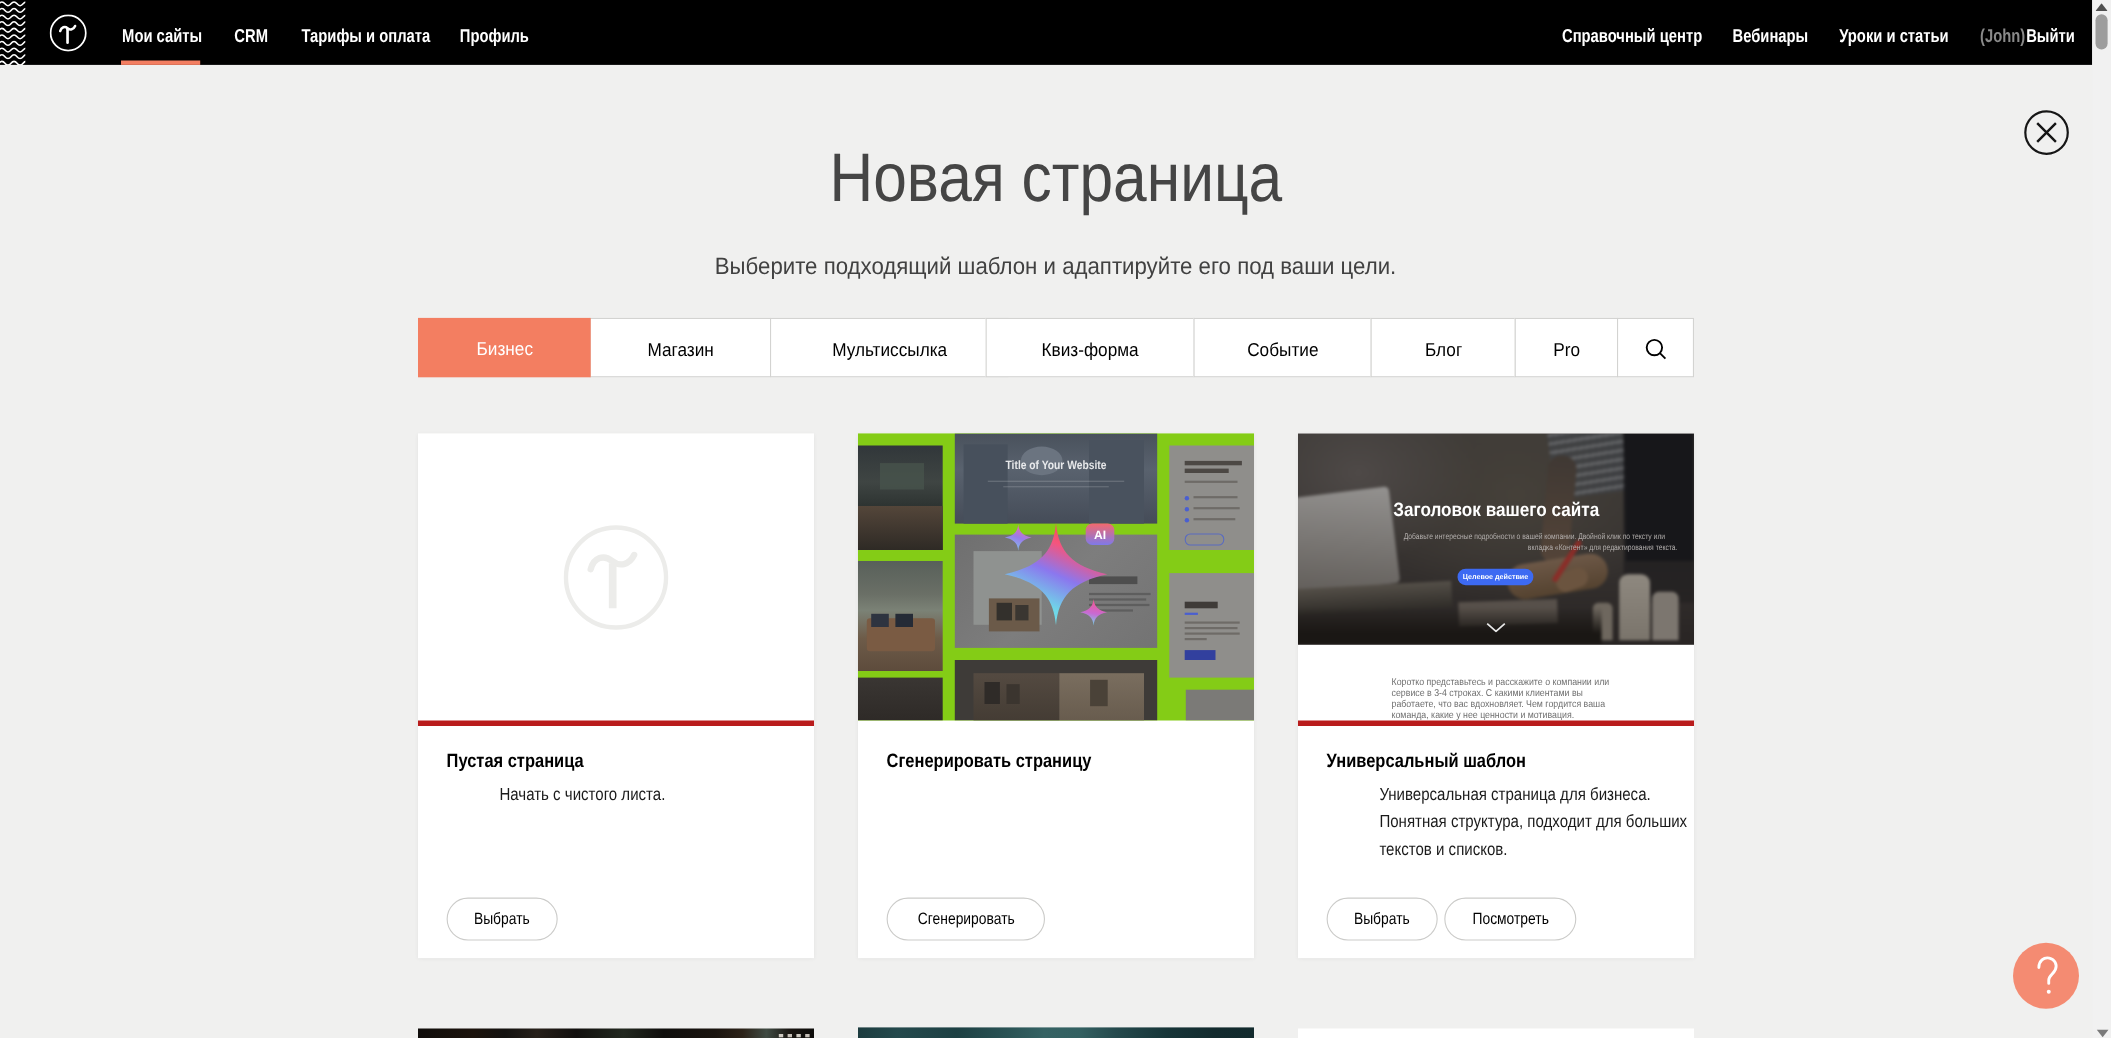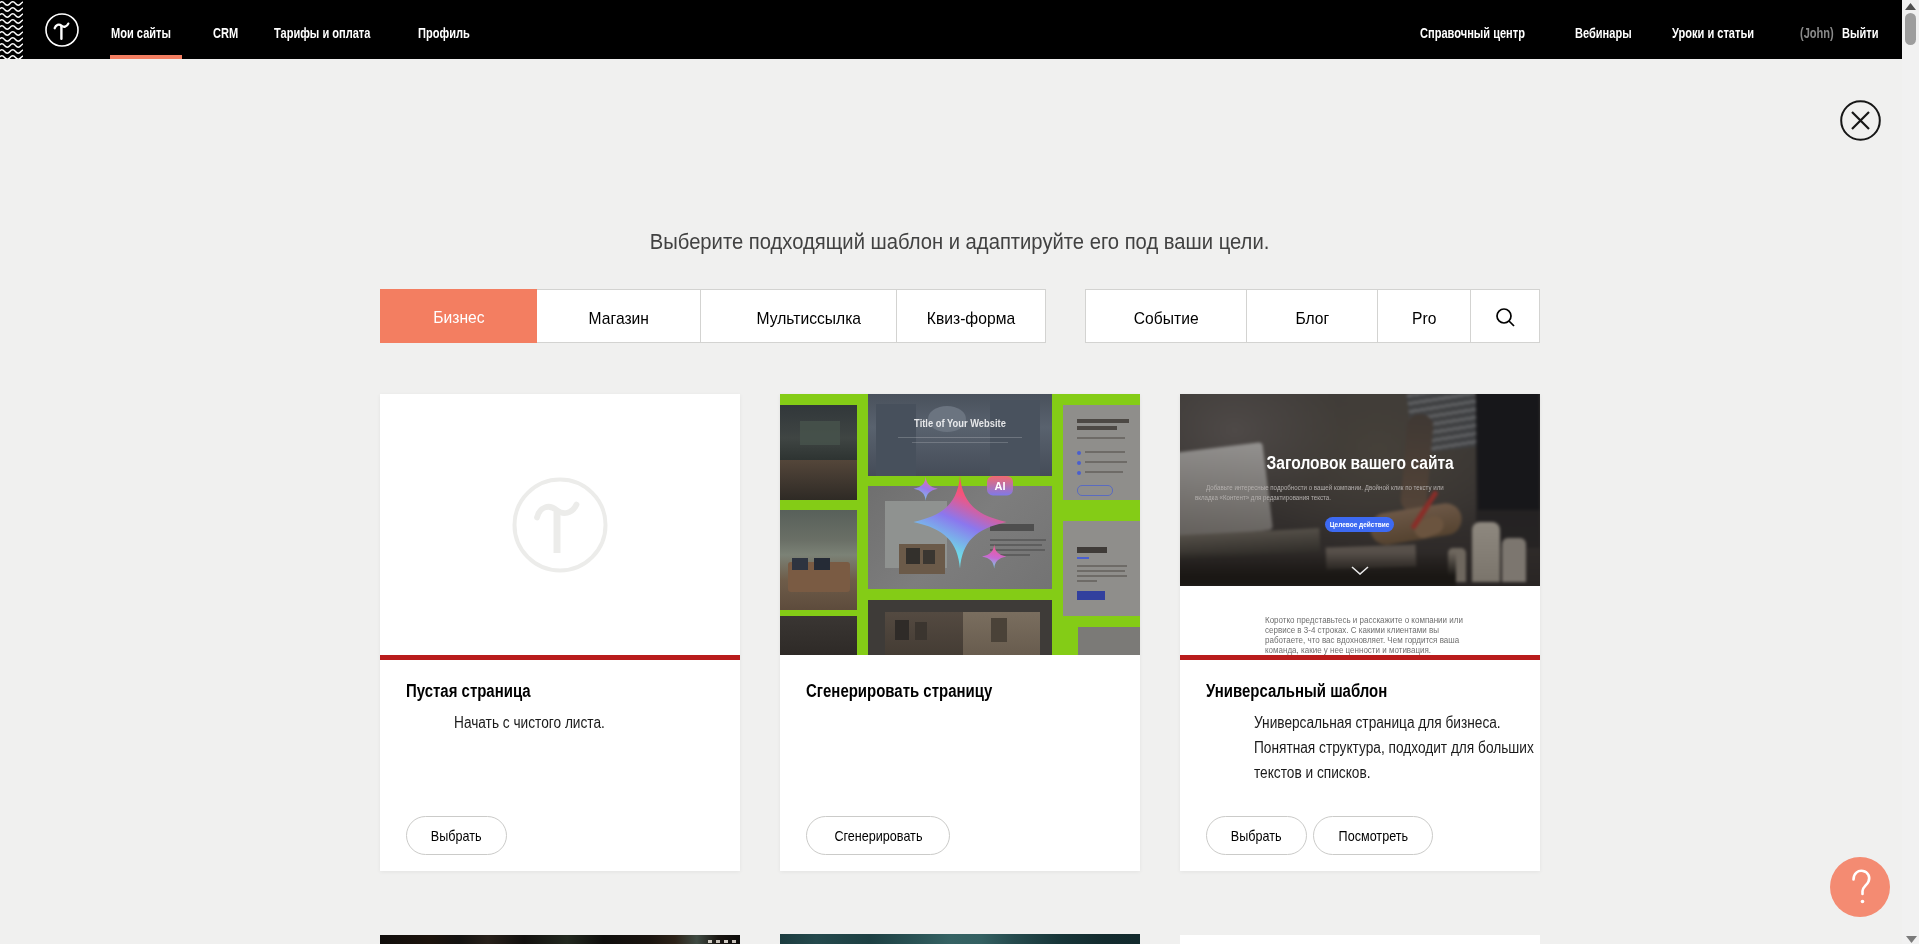--- a/index.html
+++ b/index.html
@@ -7,21 +7,21 @@
   body{width:1919px;height:944px;overflow:hidden;background:#f0f0ef;
        font-family:"Liberation Sans", sans-serif;}
   #page{position:relative;width:1919px;height:944px;}
   .abs{position:absolute;}
   .sx{display:inline-block;transform:scaleX(0.855);transform-origin:0 50%;white-space:nowrap;}
   .nx{display:inline-block;transform:scaleX(0.79);transform-origin:0 50%;white-space:nowrap;}
   .sxc{display:inline-block;transform:scaleX(0.855);transform-origin:center;white-space:nowrap;}
   
   #hdr{position:absolute;left:0;top:0;width:1902px;height:59px;background:#000;}
   .navitem{position:absolute;top:0;height:59px;color:#fff;
-           font-weight:bold;font-size:14px;white-space:nowrap;line-height:66px;}
+           font-weight:bold;font-size:17px;white-space:nowrap;line-height:66px;}
   #underline{position:absolute;left:110px;top:55px;width:72px;height:4.3px;background:#f37e61;}
   
   #h1{position:absolute;left:0;top:112px;width:1919px;text-align:center;height:100px;
       line-height:100px;font-size:62.5px;font-weight:400;color:#454545;}
   #sub{position:absolute;left:0;top:226px;width:1919px;text-align:center;height:32px;
        line-height:32px;font-size:21.5px;color:#414141;}
   
   .tab{position:absolute;top:289px;height:54px;background:#fff;border:1px solid #d3d3d1;
        box-sizing:border-box;text-align:center;color:#000;font-size:17px;}
   .tab .tl{display:inline-block;line-height:58px;transform:scaleX(0.92);transform-origin:center;white-space:nowrap;}
@@ -78,26 +78,27 @@
     <div class="navitem" style="left:1800px;color:#8a8a8a"><span class="nx">(John)</span></div>
     <div class="navitem" style="left:1842px"><span class="nx">Выйти</span></div>
     <div id="underline"></div>
   </div>
 
   <svg class="abs" style="left:1840px;top:100px" width="41" height="41" viewBox="0 0 41 41">
     <circle cx="20.5" cy="20.5" r="19.3" fill="none" stroke="#161616" stroke-width="2"></circle>
     <path d="M 12,12 L 29,29 M 29,12 L 12,29" stroke="#161616" stroke-width="2.2" fill="none"></path>
   </svg>
 
+  <div id="h1"><span class="sxc" style="transform:scaleX(0.88)">Новая страница</span></div>
   <div id="sub"><span class="sxc" style="transform:scaleX(0.94)">Выберите подходящий шаблон и адаптируйте его под ваши цели.</span></div>
 
   <div class="tab" id="tab0" style="left:380px;width:157px"><span class="tl">Бизнес</span></div>
   <div class="tab" style="left:536px;width:165px"><span class="tl">Магазин</span></div>
   <div class="tab" style="left:700px;width:217px"><span class="tl">Мультиссылка</span></div>
-  <div class="tab" style="left:896px;width:150px"><span class="tl">Квиз-форма</span></div>
+  <div class="tab" style="left:896px;width:190px"><span class="tl">Квиз-форма</span></div>
   <div class="tab" style="left:1085px;width:162px"><span class="tl">Событие</span></div>
   <div class="tab" style="left:1246px;width:132px"><span class="tl">Блог</span></div>
   <div class="tab" style="left:1377px;width:94px"><span class="tl">Pro</span></div>
   <div class="tab" style="left:1470px;width:70px">
     <svg style="margin-top:17px" width="21" height="21" viewBox="0 0 21 21">
       <circle cx="9" cy="9" r="7" fill="none" stroke="#000" stroke-width="1.7"></circle>
       <path d="M 14,14 L 19,19" stroke="#000" stroke-width="1.7"></path>
     </svg>
   </div>
 
@@ -244,21 +245,21 @@
           <div class="abs" style="left:246px;top:98px;width:5px;height:44px;background:#8a2d28;transform:rotate(33deg);border-radius:2px"></div>
 
           <div class="abs" style="left:296px;top:132px;width:28px;height:60px;background:linear-gradient(180deg,#8e887f,#7a746b);border-radius:8px 8px 0 0"></div>
           <div class="abs" style="left:326px;top:148px;width:24px;height:44px;background:#7c766f;border-radius:6px 6px 0 0"></div>
           <div class="abs" style="left:272px;top:158px;width:18px;height:34px;background:#6e675e;border-radius:5px 5px 0 0"></div>
 
           <div class="abs" style="left:0;top:162px;width:280px;height:34px;background:linear-gradient(180deg,rgba(26,23,20,0),#1a1714 70%)"></div>
         </div>
 
         <div class="abs" style="left:0;top:60px;width:360px;text-align:center;color:#fff;font-size:17.5px;font-weight:bold;line-height:18px"><span class="sxc" style="transform:scaleX(0.89)">Заголовок вашего сайта</span></div>
-        <div class="abs" style="left:0;top:89px;width:360px;text-align:left;color:#b3afad;font-size:7.5px;line-height:10px"><span class="sxc" style="transform:scaleX(0.82)">Добавьте интересные подробности о вашей компании. Двойной клик по тексту или</span><br><span class="sxc" style="transform:scaleX(0.82)">вкладка «Контент» для редактирования текста.</span></div>
+        <div class="abs" style="left:0;top:89px;width:360px;text-align:right;color:#b3afad;font-size:7.5px;line-height:10px"><span class="sxc" style="transform:scaleX(0.82)">Добавьте интересные подробности о вашей компании. Двойной клик по тексту или</span><br><span class="sxc" style="transform:scaleX(0.82)">вкладка «Контент» для редактирования текста.</span></div>
         <div class="abs" style="left:145px;top:123px;width:69px;height:15px;background:#3d6af2;border-radius:8px;color:#fff;font-size:6.5px;text-align:center;line-height:15px;font-weight:bold">Целевое действие</div>
         <svg class="abs" style="left:171px;top:172px" width="18" height="9" viewBox="0 0 18 9">
           <path d="M 1,1 L 9,8 L 17,1" fill="none" stroke="#e8e8e8" stroke-width="1.6"></path>
         </svg>
       </div>
 
       <div class="abs" style="left:85px;top:221px;width:220px;color:#6f6f6f;font-size:9px;line-height:10px"><span style="display:inline-block;transform:scaleX(0.89);transform-origin:0 0;white-space:nowrap">Коротко представьтесь и расскажите о компании или<br>сервисе в 3-4 строках. С какими клиентами вы<br>работаете, что вас вдохновляет. Чем гордится ваша<br>команда, какие у нее ценности и мотивация.</span></div>
     </div>
   </div>
   <div class="ctitle" style="left:1206px"><span class="sx">Универсальный шаблон</span></div>

